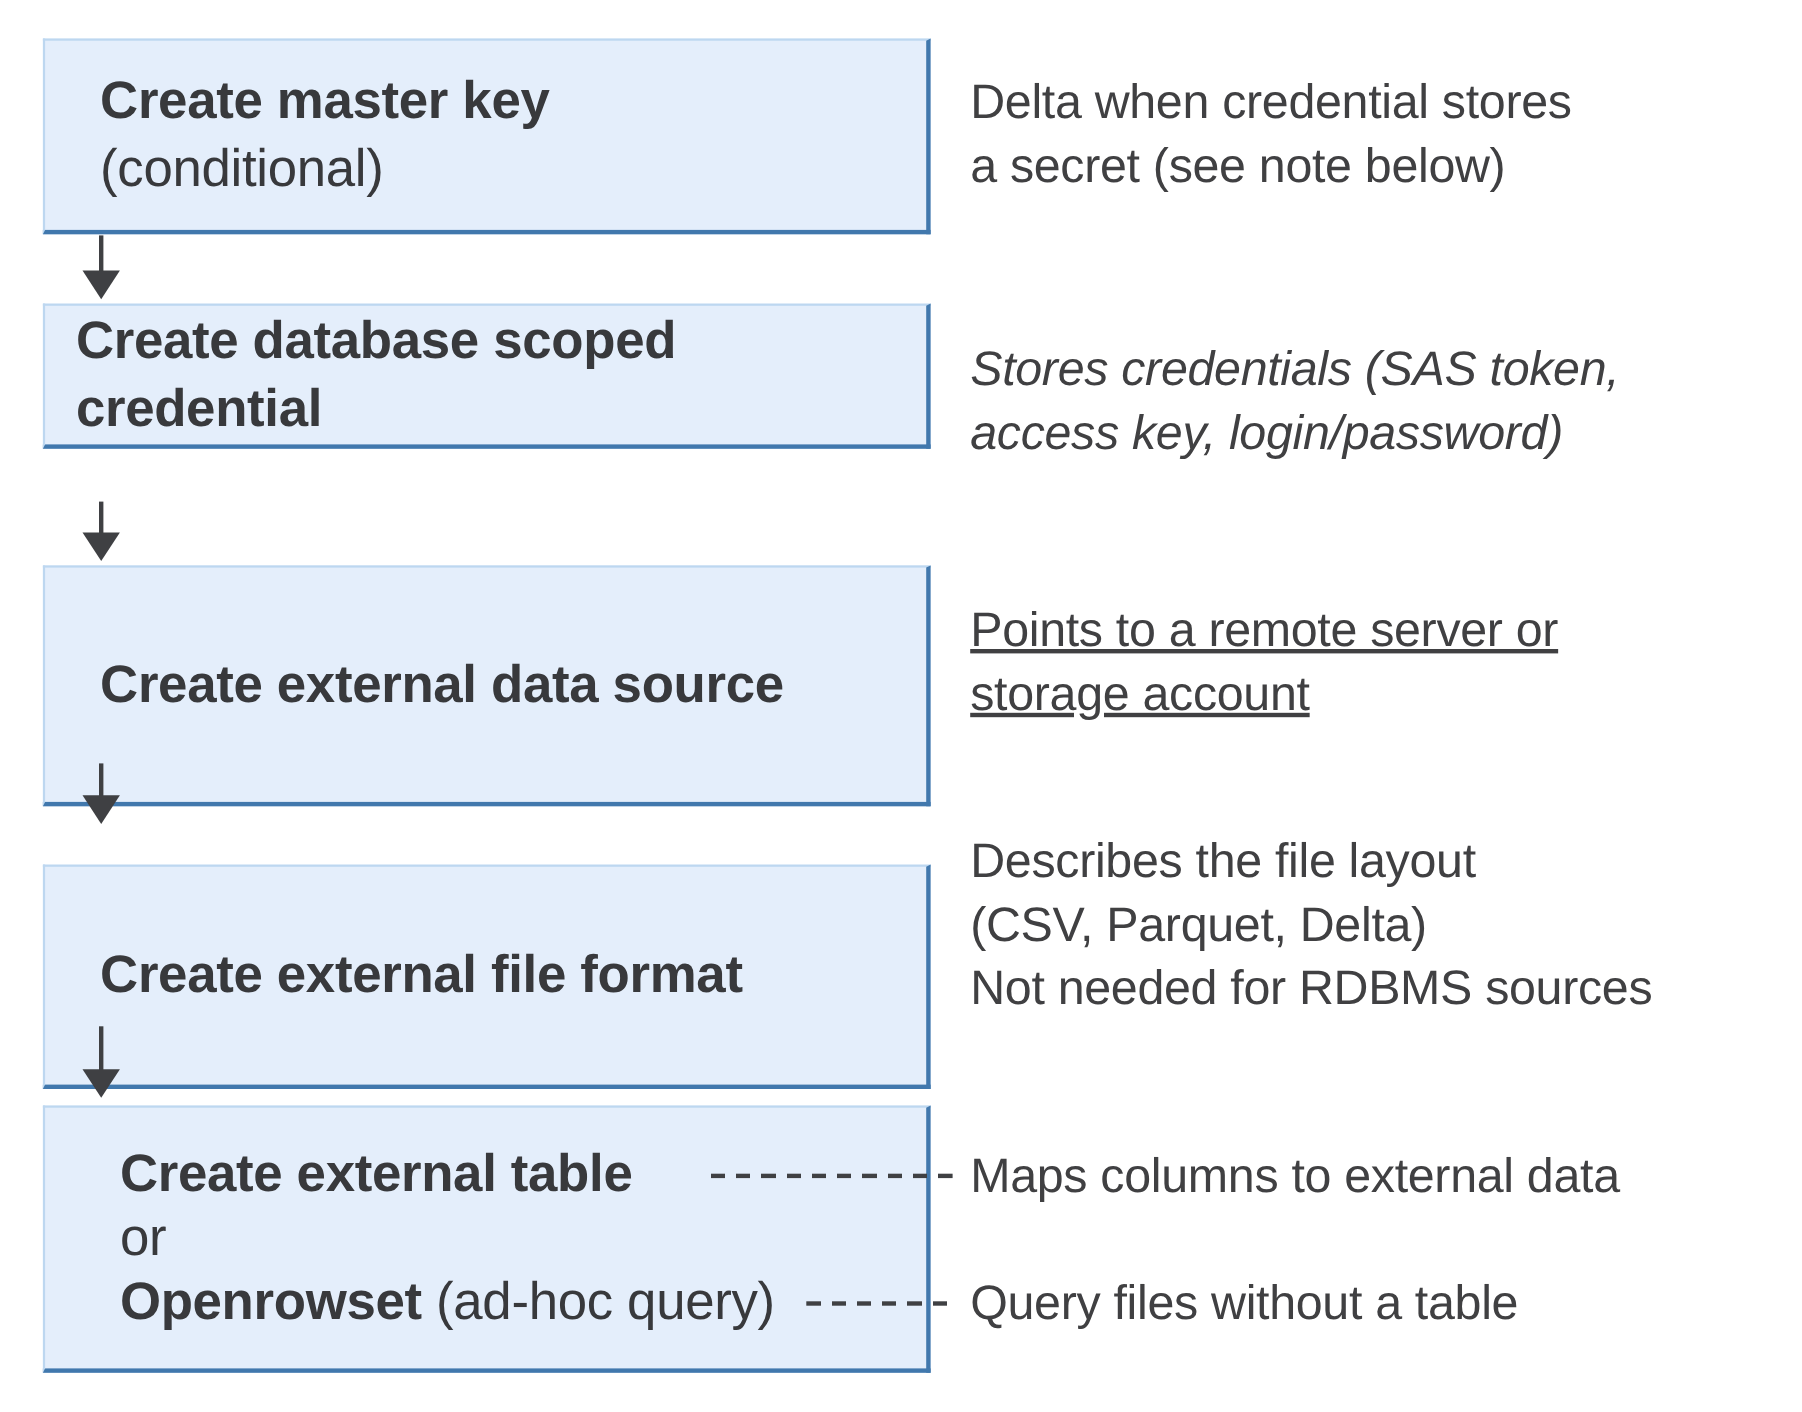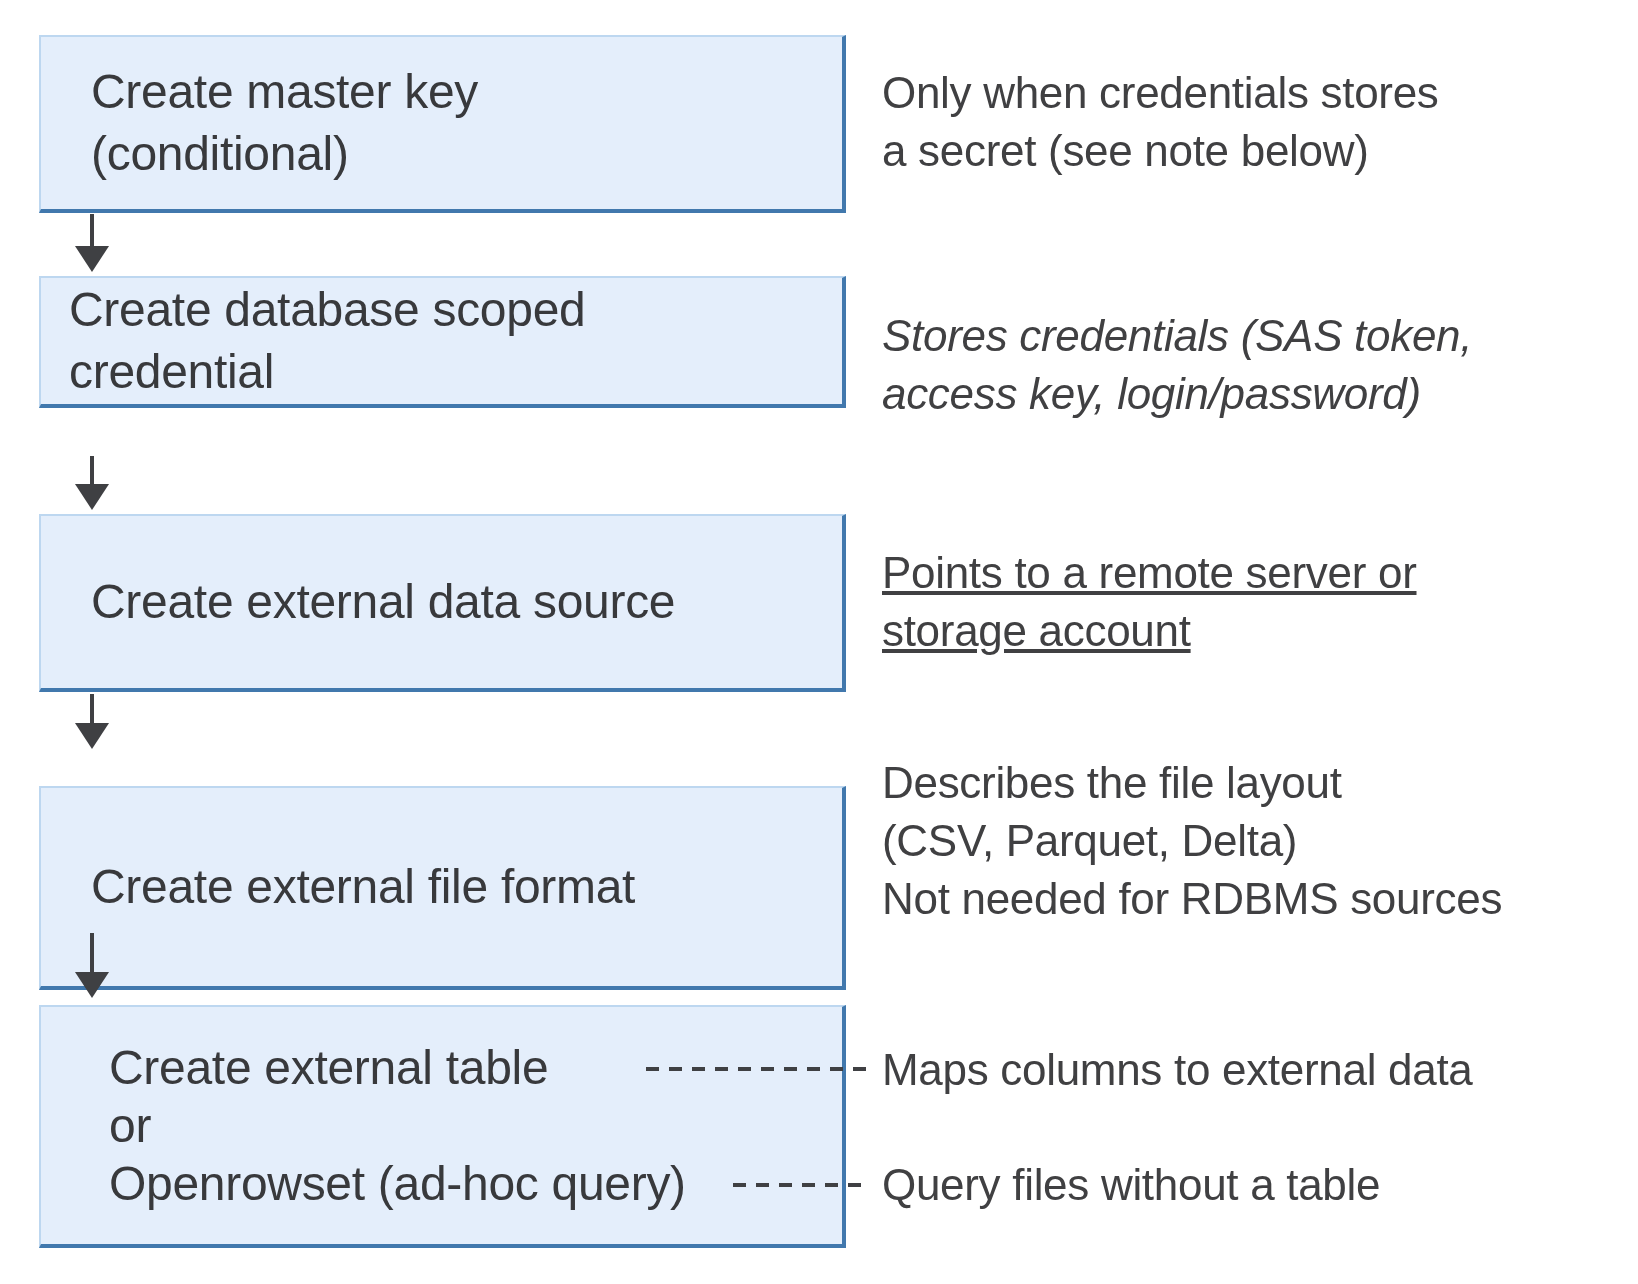--- a/index.html
+++ b/index.html
@@ -38,21 +38,21 @@
     justify-content:center;
     padding-left:50px;
   }
   .box-line{
     font-size:48px;
     line-height:62px;
     color:var(--text-primary);
     letter-spacing:-0.3px;
     white-space:nowrap;
   }
-  .bold{font-weight:400;}
+  .bold{font-weight:700;}
   .reg{font-weight:400;}
   .box5 .box-line{line-height:58px;margin-left:18px;}
   .arrow{position:absolute;}
   .arrow .stem{
     position:absolute;
     left:90px;
     width:4px;
     background:var(--arrow);
   }
   .arrow .head{
@@ -96,21 +96,21 @@
   <div class="box" style="top:276px;height:132px;padding-left:28px;">
     <div class="box-line bold">Create database scoped</div>
     <div class="box-line bold">credential</div>
   </div>
 
   <div class="arrow">
     <div class="stem" style="top:456px;height:30px;"></div>
     <div class="head" style="top:484px;"></div>
   </div>
 
-  <div class="box" style="top:514px;height:178px;">
+  <div class="box" style="top:514px;height:219px;">
     <div class="box-line bold">Create external data source</div>
   </div>
 
   <div class="arrow">
     <div class="stem" style="top:694px;height:31px;"></div>
     <div class="head" style="top:723px;"></div>
   </div>
 
   <div class="box" style="top:786px;height:204px;">
     <div class="box-line bold">Create external file format</div>
@@ -124,21 +124,21 @@
   <div class="box box5" style="top:1005px;height:243px;">
     <div class="box-line bold">Create external table</div>
     <div class="box-line reg">or</div>
     <div class="box-line"><span class="bold">Openrowset</span><span class="reg"> (ad-hoc query)</span></div>
   </div>
 
   <div class="dashed" style="left:646px;top:1067px;width:220px;"></div>
   <div class="dashed" style="left:733px;top:1183px;width:133px;"></div>
 
   <div class="annotation" style="top:64px;">
-    <div>Only when credentials stores</div>
+    <div>Delta when credential stores</div>
     <div>a secret (see note below)</div>
   </div>
 
   <div class="annotation" style="top:307px;font-style:italic;">
     <div>Stores credentials (SAS token,</div>
     <div>access key, login/password)</div>
   </div>
 
   <div class="annotation" style="top:544px;text-decoration:underline;">
     <div>Points to a remote server or</div>

